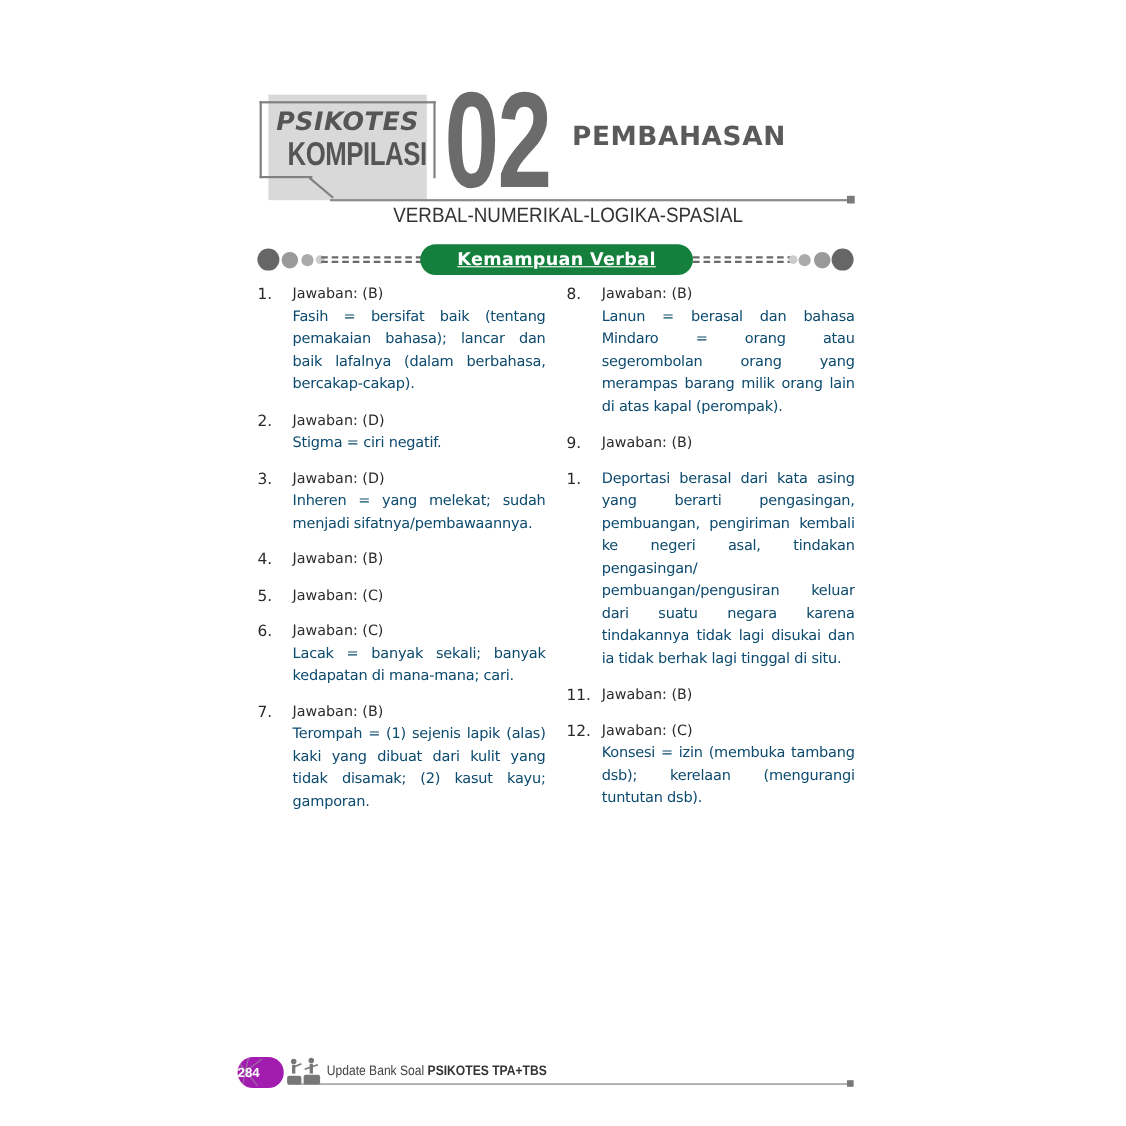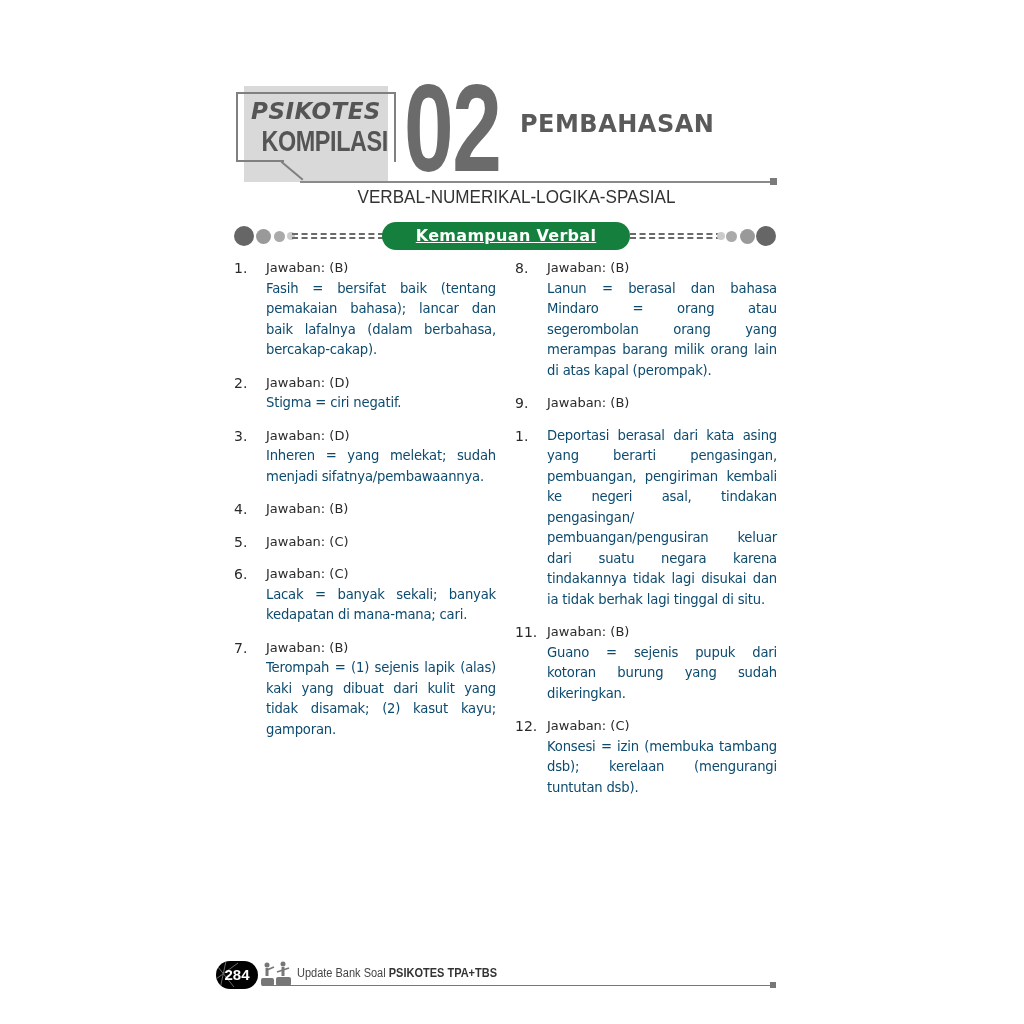--- a/index.html
+++ b/index.html
@@ -81,22 +81,22 @@
       font-family:"DejaVu Sans", sans-serif; font-size:13px; line-height:20.5px; color:#2a2a2a;
       display:block;
     }
     .item-text {
       font-family:"DejaVu Sans", sans-serif; font-size:13.2px; line-height:20.5px; color:#0c4a6e;
       text-align:justify; display:block; letter-spacing:-0.2px;
     }
     
     .ftr-badge {
       position:absolute; left:216px; top:961px; width:42px; height:28px; border-radius:14px;
-      background:#000000; color:#fff; text-align:center; line-height:28px;
-      font-family:"Liberation Sans", sans-serif; font-weight:bold; font-size:15px;
+      background:#a21caf; color:#fff; text-align:left; line-height:28px;
+      font-family:"Liberation Sans", sans-serif; font-weight:bold; font-size:12px;
       overflow:hidden;
     }
     .ftr-badge svg { position:absolute; left:0; top:0; }
     .ftr-badge span { position:relative; }
     .ftr-icon { position:absolute; left:258px; top:960px; width:36px; height:28px; }
     .ftr-text {
       position:absolute; left:297px; top:966px;
       font-family:"Liberation Sans", sans-serif; font-size:12.5px; color:#444;
       transform:scaleX(0.88); transform-origin:left top; white-space:nowrap;
     }
@@ -181,21 +181,20 @@
     <span class="item-num">9.</span>
     <span class="item-ans">Jawaban: (B)</span>
   </div>
   <div class="item">
     <span class="item-num">1.</span>
     <span class="item-text">Deportasi berasal dari kata asing yang berarti pengasingan, pembuangan, pengiriman kembali ke negeri asal, tindakan pengasingan/ pembuangan/pengusiran keluar dari suatu negara karena tindakannya tidak lagi disukai dan ia tidak berhak lagi tinggal di situ.</span>
   </div>
   <div class="item">
     <span class="item-num">11.</span>
     <span class="item-ans">Jawaban: (B)</span>
-    <span class="item-text">Guano = sejenis pupuk dari kotoran burung yang sudah dikeringkan.</span>
   </div>
   <div class="item">
     <span class="item-num">12.</span>
     <span class="item-ans">Jawaban: (C)</span>
     <span class="item-text">Konsesi = izin (membuka tambang dsb); kerelaan (mengurangi tuntutan dsb).</span>
   </div>
 </div>
 
 <div>
   <div class="ftr-badge">

